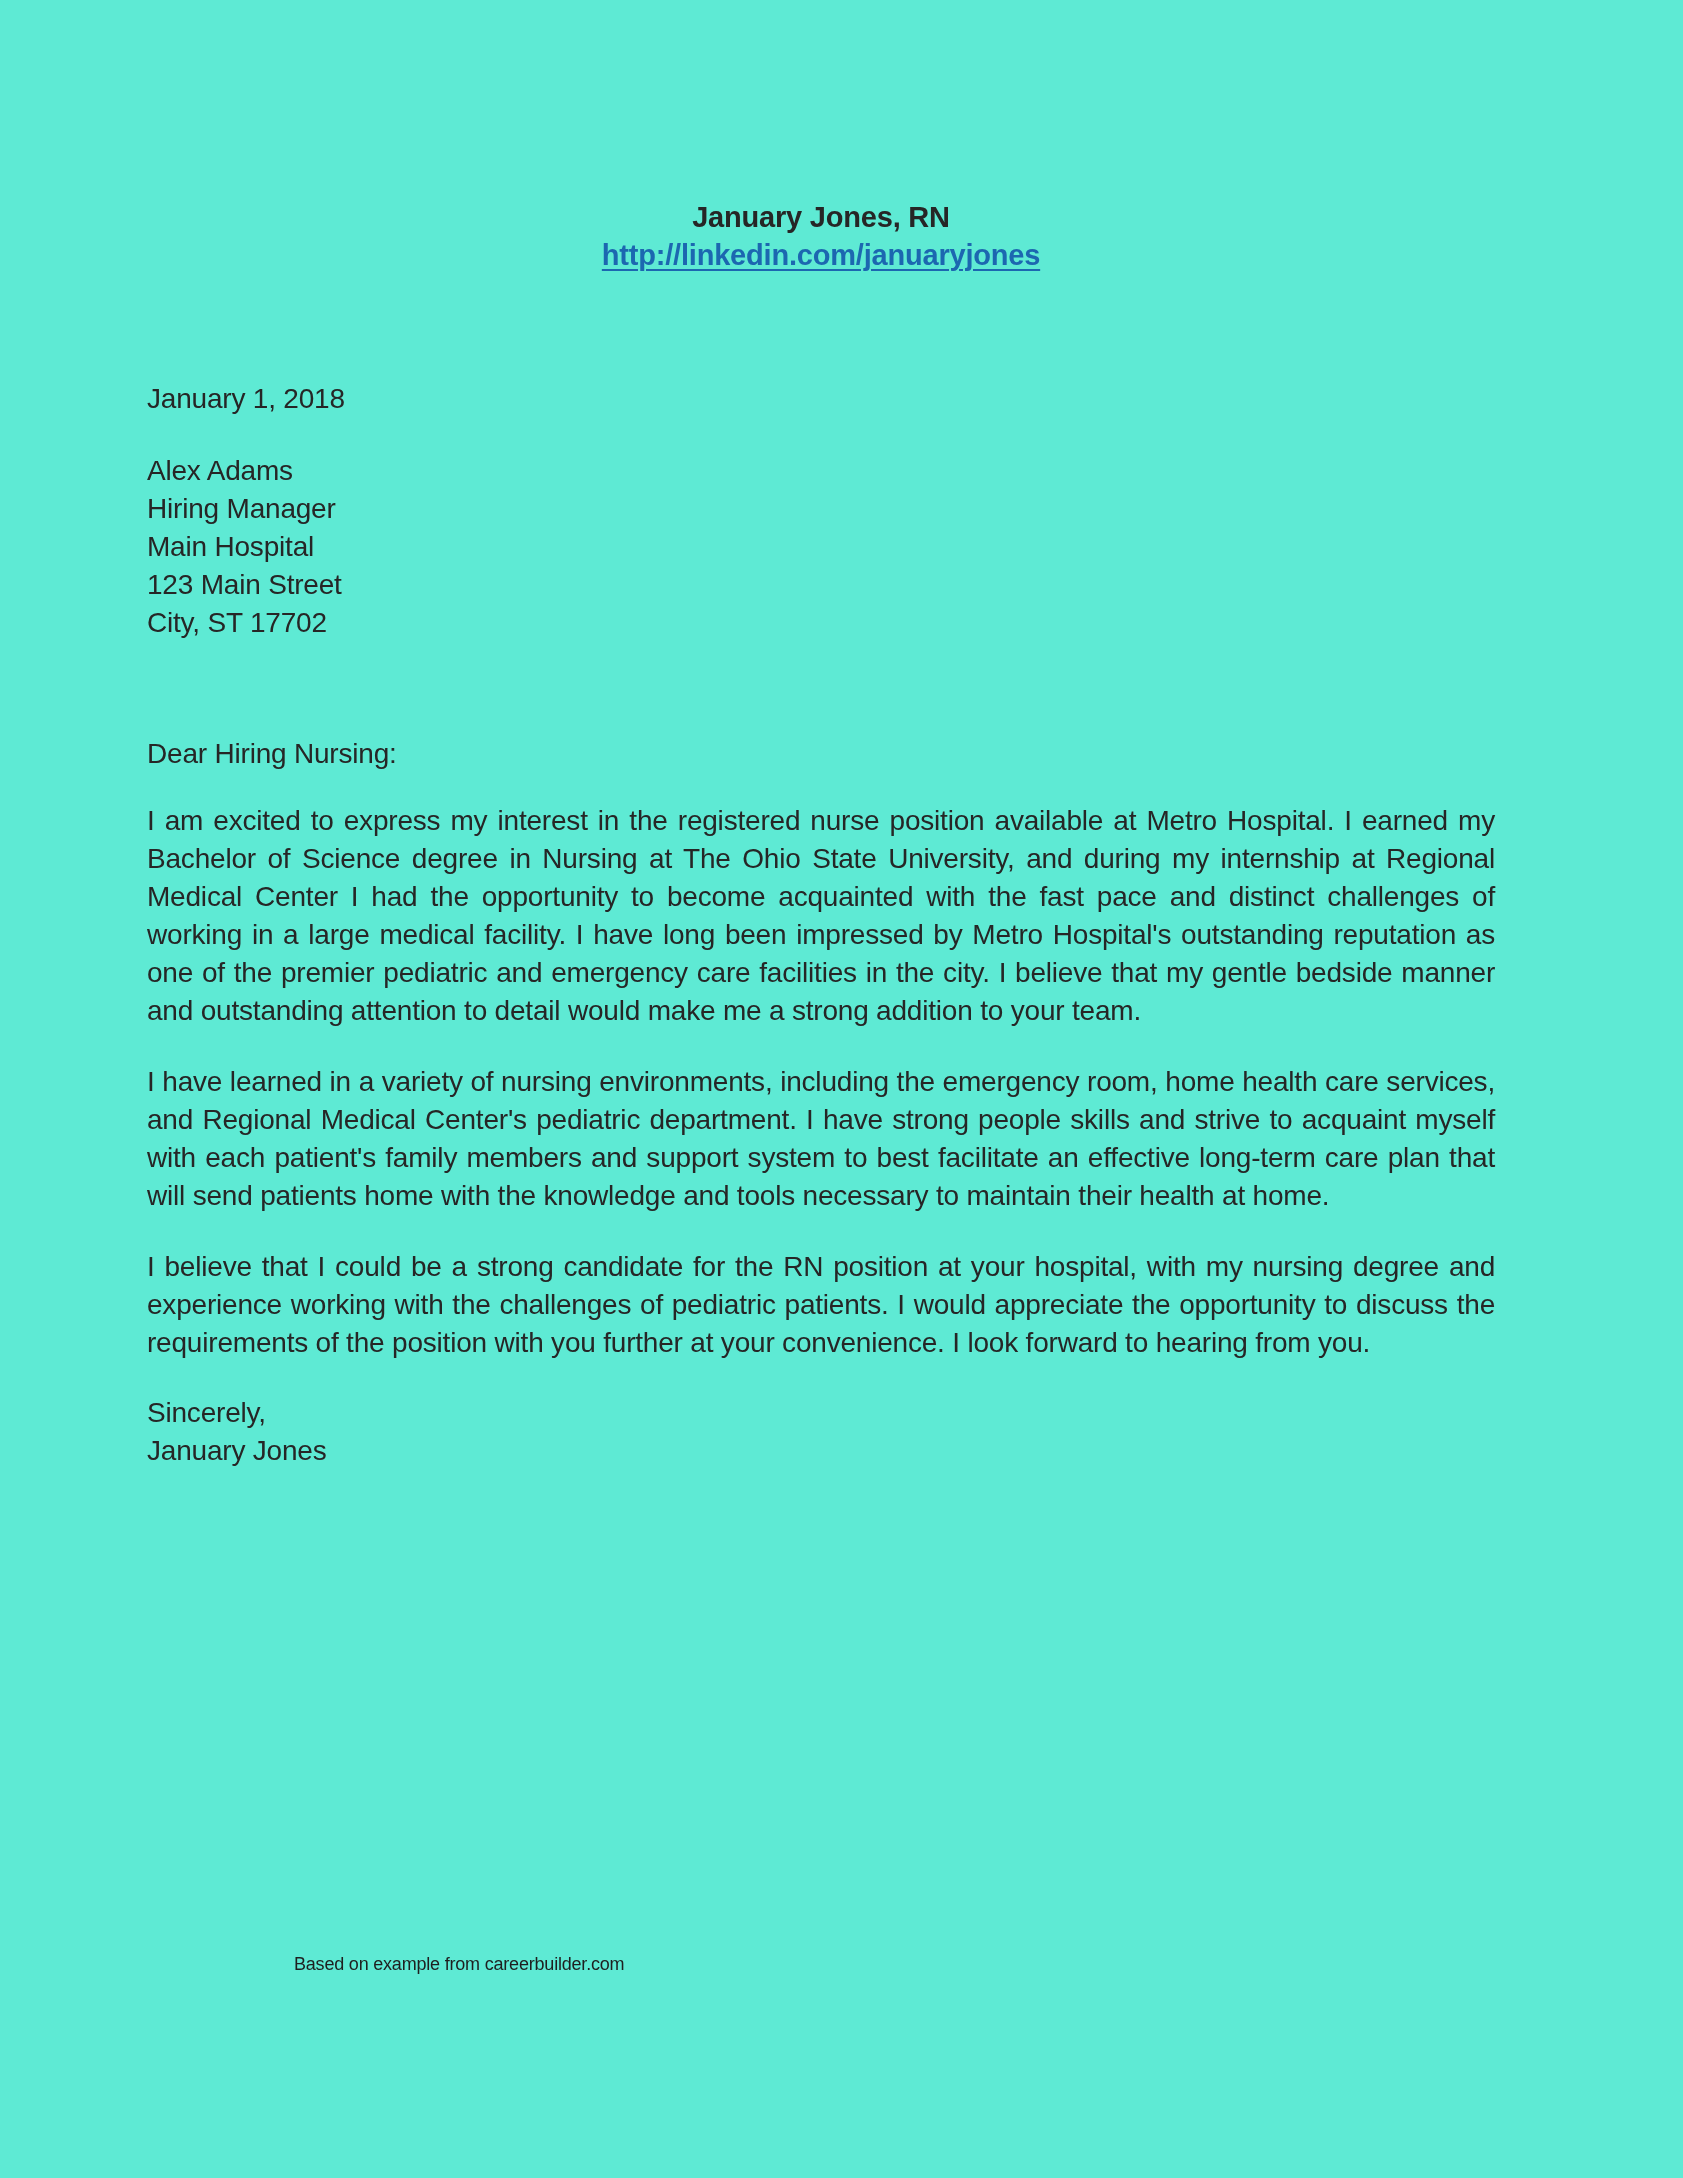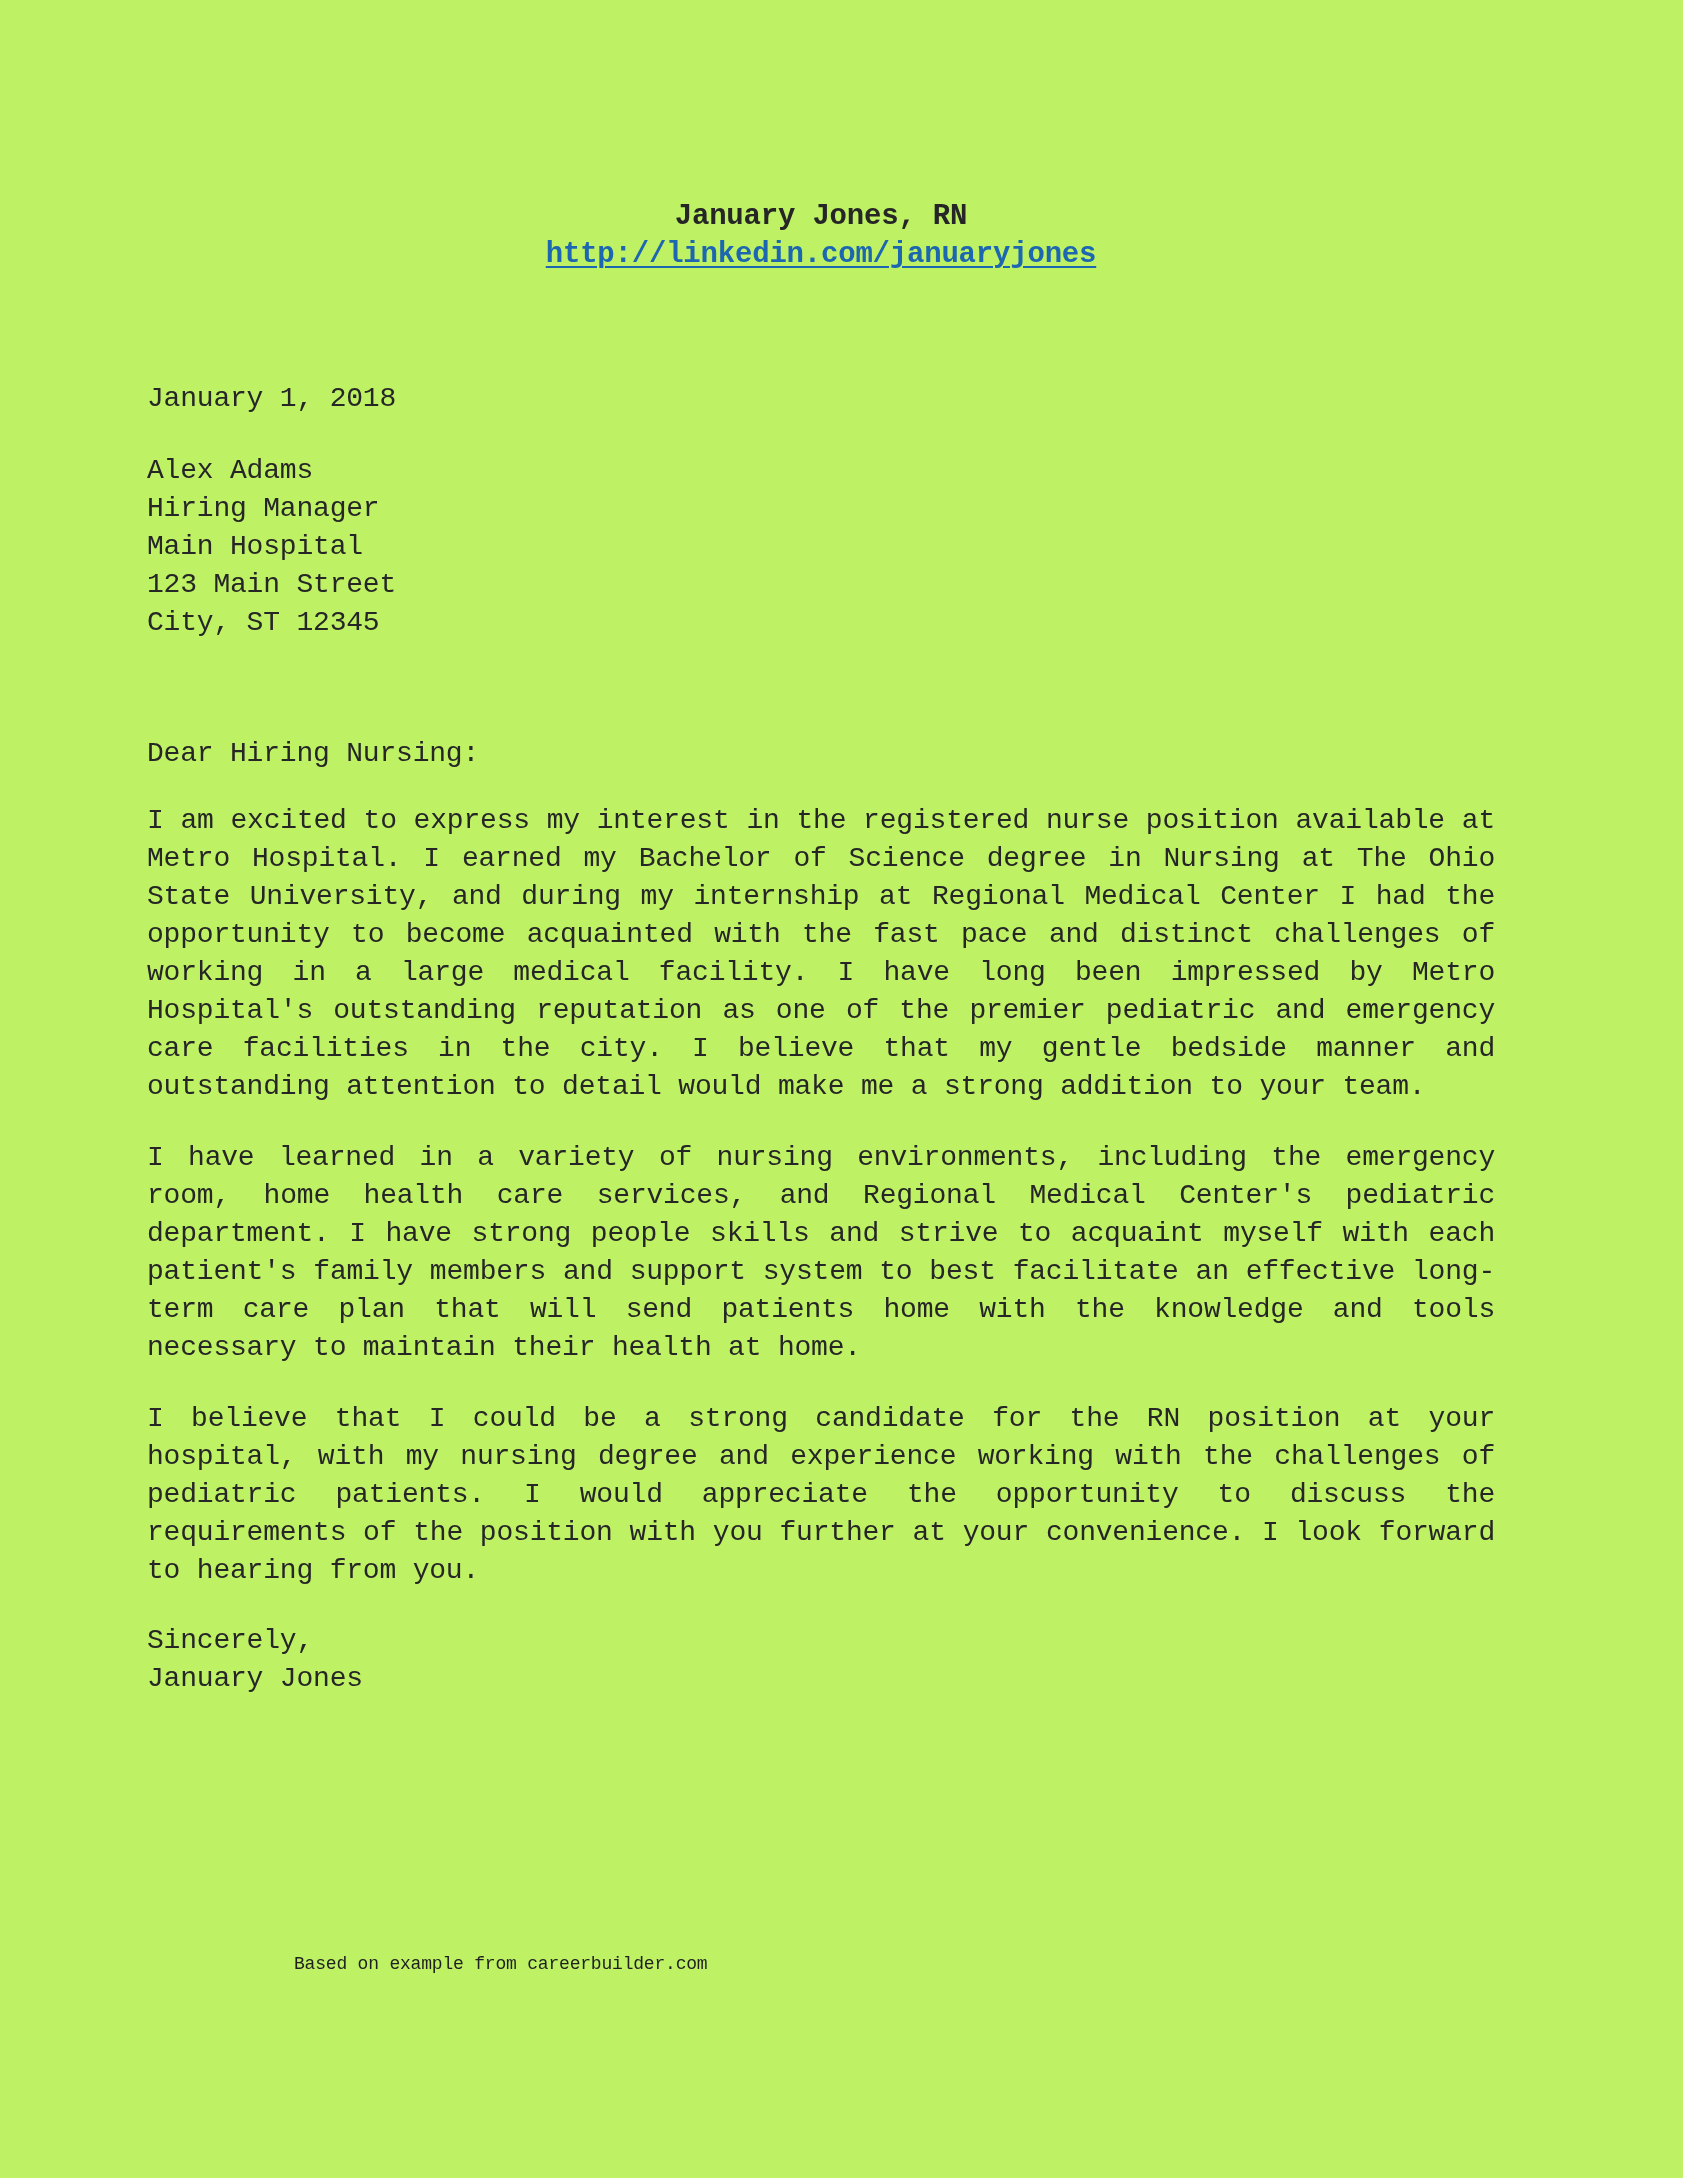--- a/index.html
+++ b/index.html
@@ -4,22 +4,22 @@
 <style>
   html, body {
     margin: 0;
     padding: 0;
     background: #e8e8e8;
   }
   .page {
     position: relative;
     width: 1683px;
     height: 2178px;
-    background: #bef264;
-    font-family: Liberation Mono, monospace;
+    background: #5eead4;
+    font-family: Liberation Sans, sans-serif;
     color: #262626;
     overflow: hidden;
   }
   .content {
     position: absolute;
     left: 147px;
     top: 0;
     width: 1348px;
   }
   .header {
@@ -98,21 +98,21 @@
 
     <div class="body-text">
 
       <div class="date-line">January 1, 2018</div>
 
       <div class="address-block">
         <div>Alex Adams</div>
         <div>Hiring Manager</div>
         <div>Main Hospital</div>
         <div>123 Main Street</div>
-        <div>City, ST 12345</div>
+        <div>City, ST 17702</div>
       </div>
 
       <div class="salutation">Dear Hiring Nursing:</div>
 
       <p class="para para-first">I am excited to express my interest in the registered nurse position available at Metro Hospital. I earned my Bachelor of Science degree in Nursing at The Ohio State University, and during my internship at Regional Medical Center I had the opportunity to become acquainted with the fast pace and distinct challenges of working in a large medical facility. I have long been impressed by Metro Hospital's outstanding reputation as one of the premier pediatric and emergency care facilities in the city. I believe that my gentle bedside manner and outstanding attention to detail would make me a strong addition to your team.</p>
       <p class="para para-next">I have learned in a variety of nursing environments, including the emergency room, home health care services, and Regional Medical Center's pediatric department. I have strong people skills and strive to acquaint myself with each patient's family members and support system to best facilitate an effective long-term care plan that will send patients home with the knowledge and tools necessary to maintain their health at home.</p>
       <p class="para para-next">I believe that I could be a strong candidate for the RN position at your hospital, with my nursing degree and experience working with the challenges of pediatric patients. I would appreciate the opportunity to discuss the requirements of the position with you further at your convenience. I look forward to hearing from you.</p>
 
       <div class="closing">Sincerely,</div>
 

